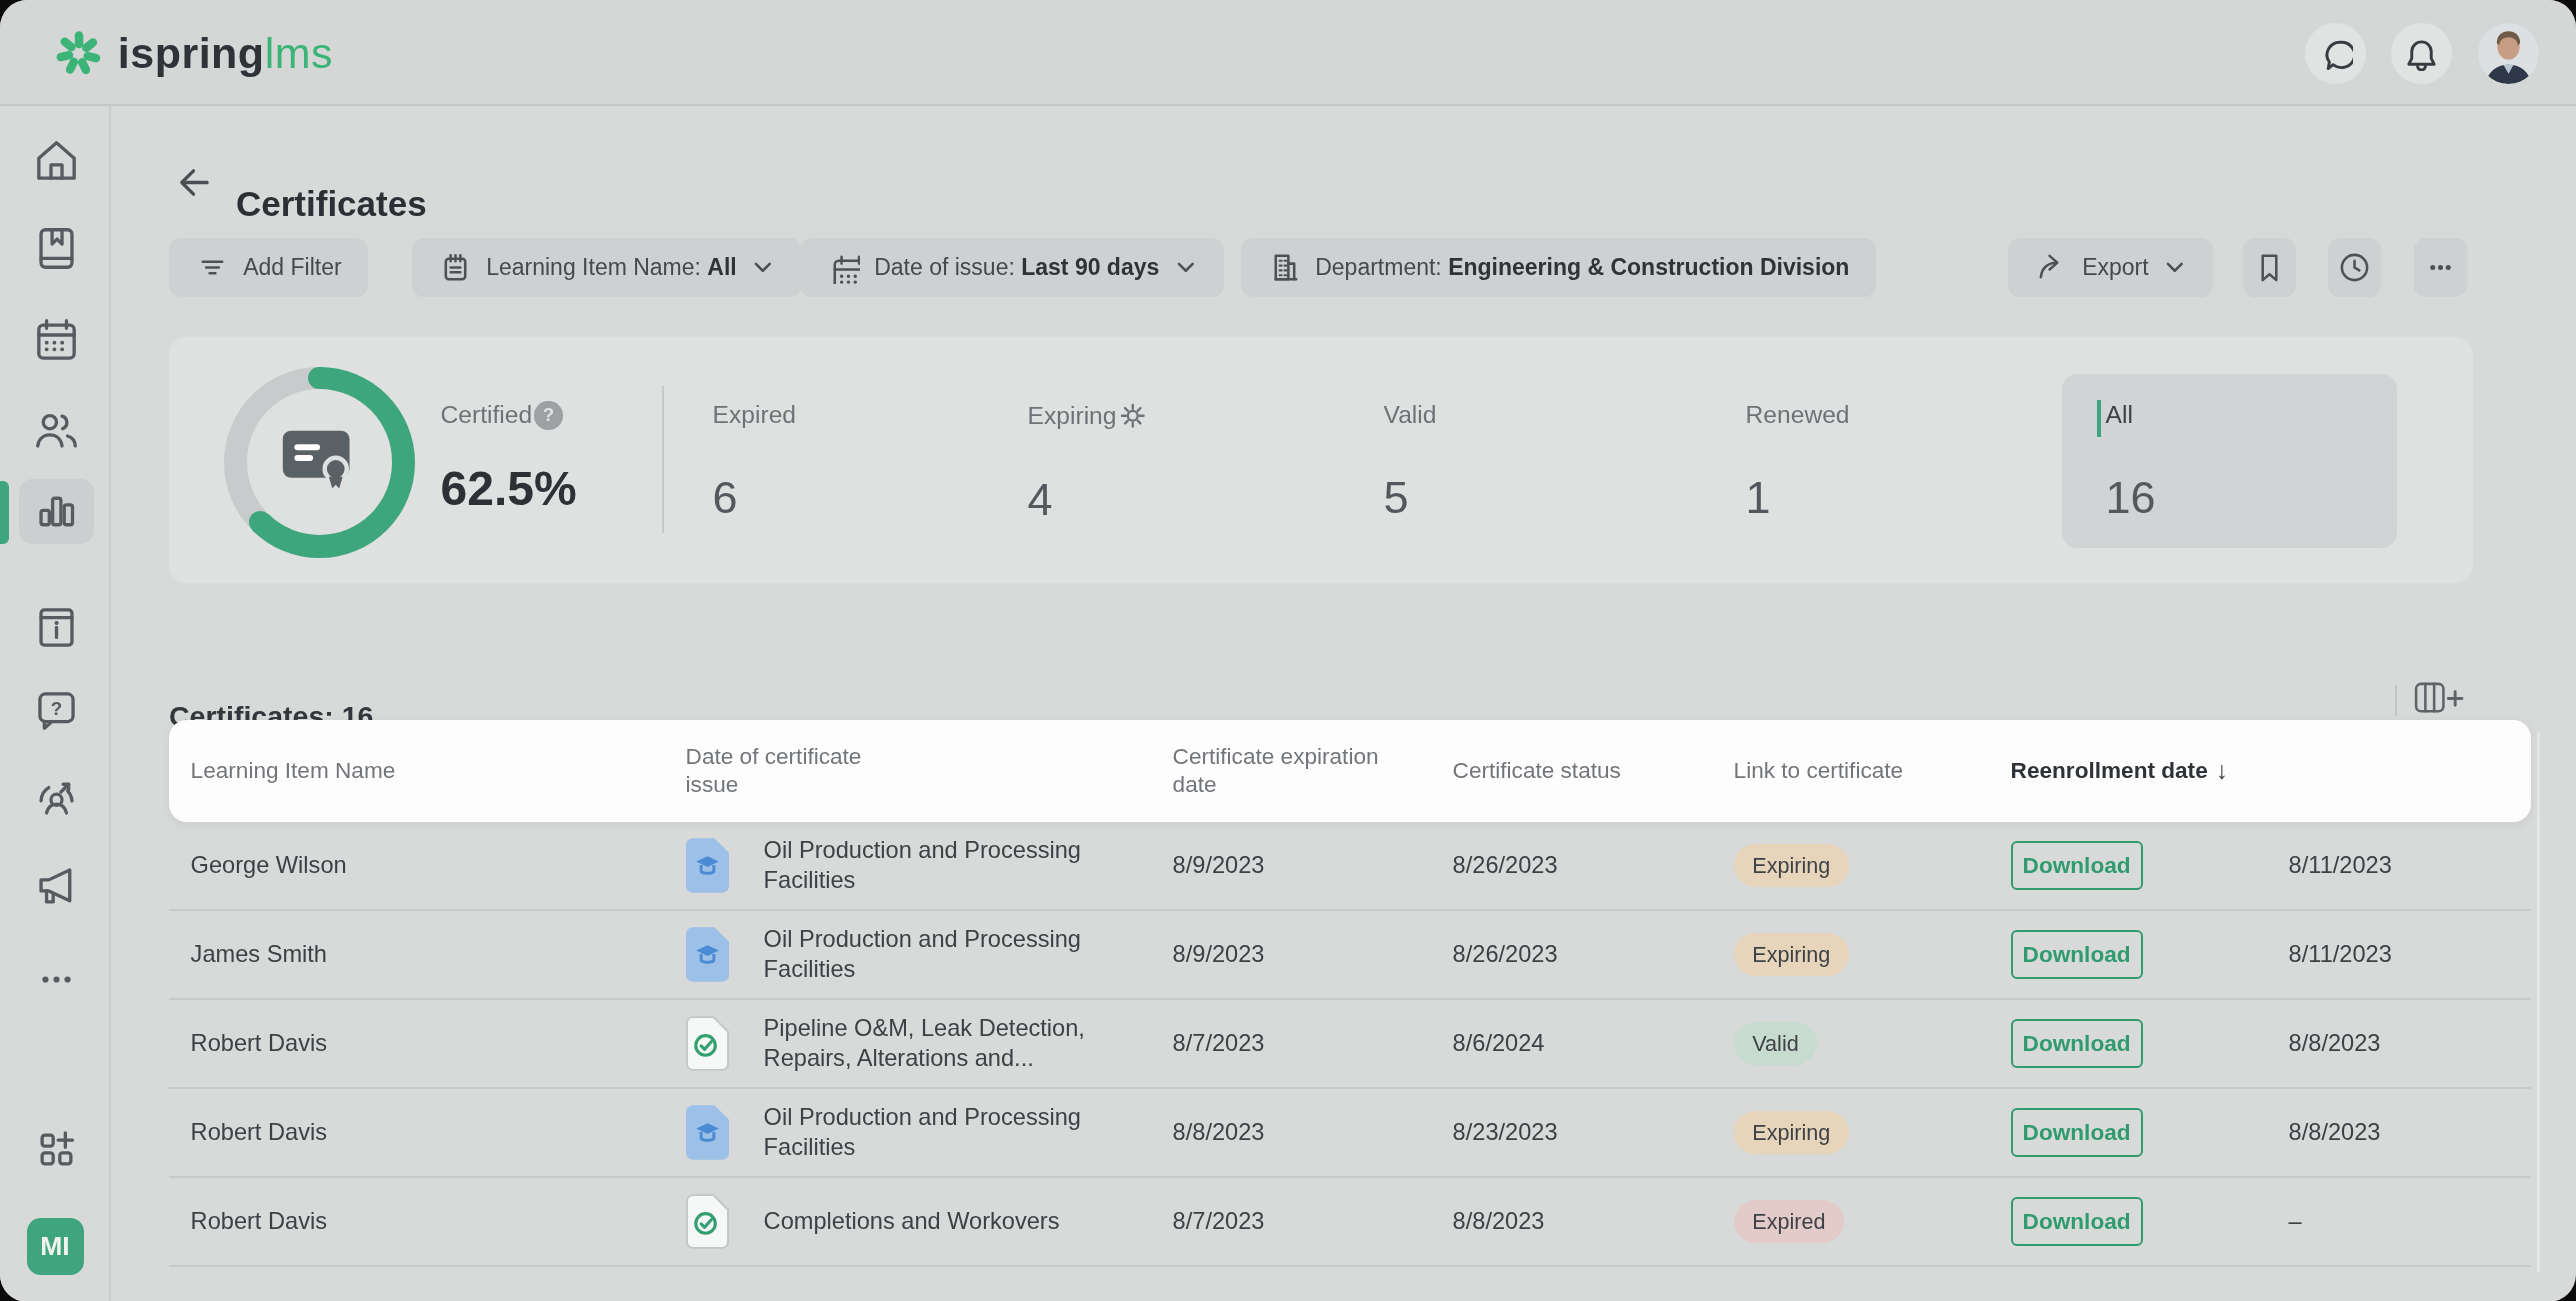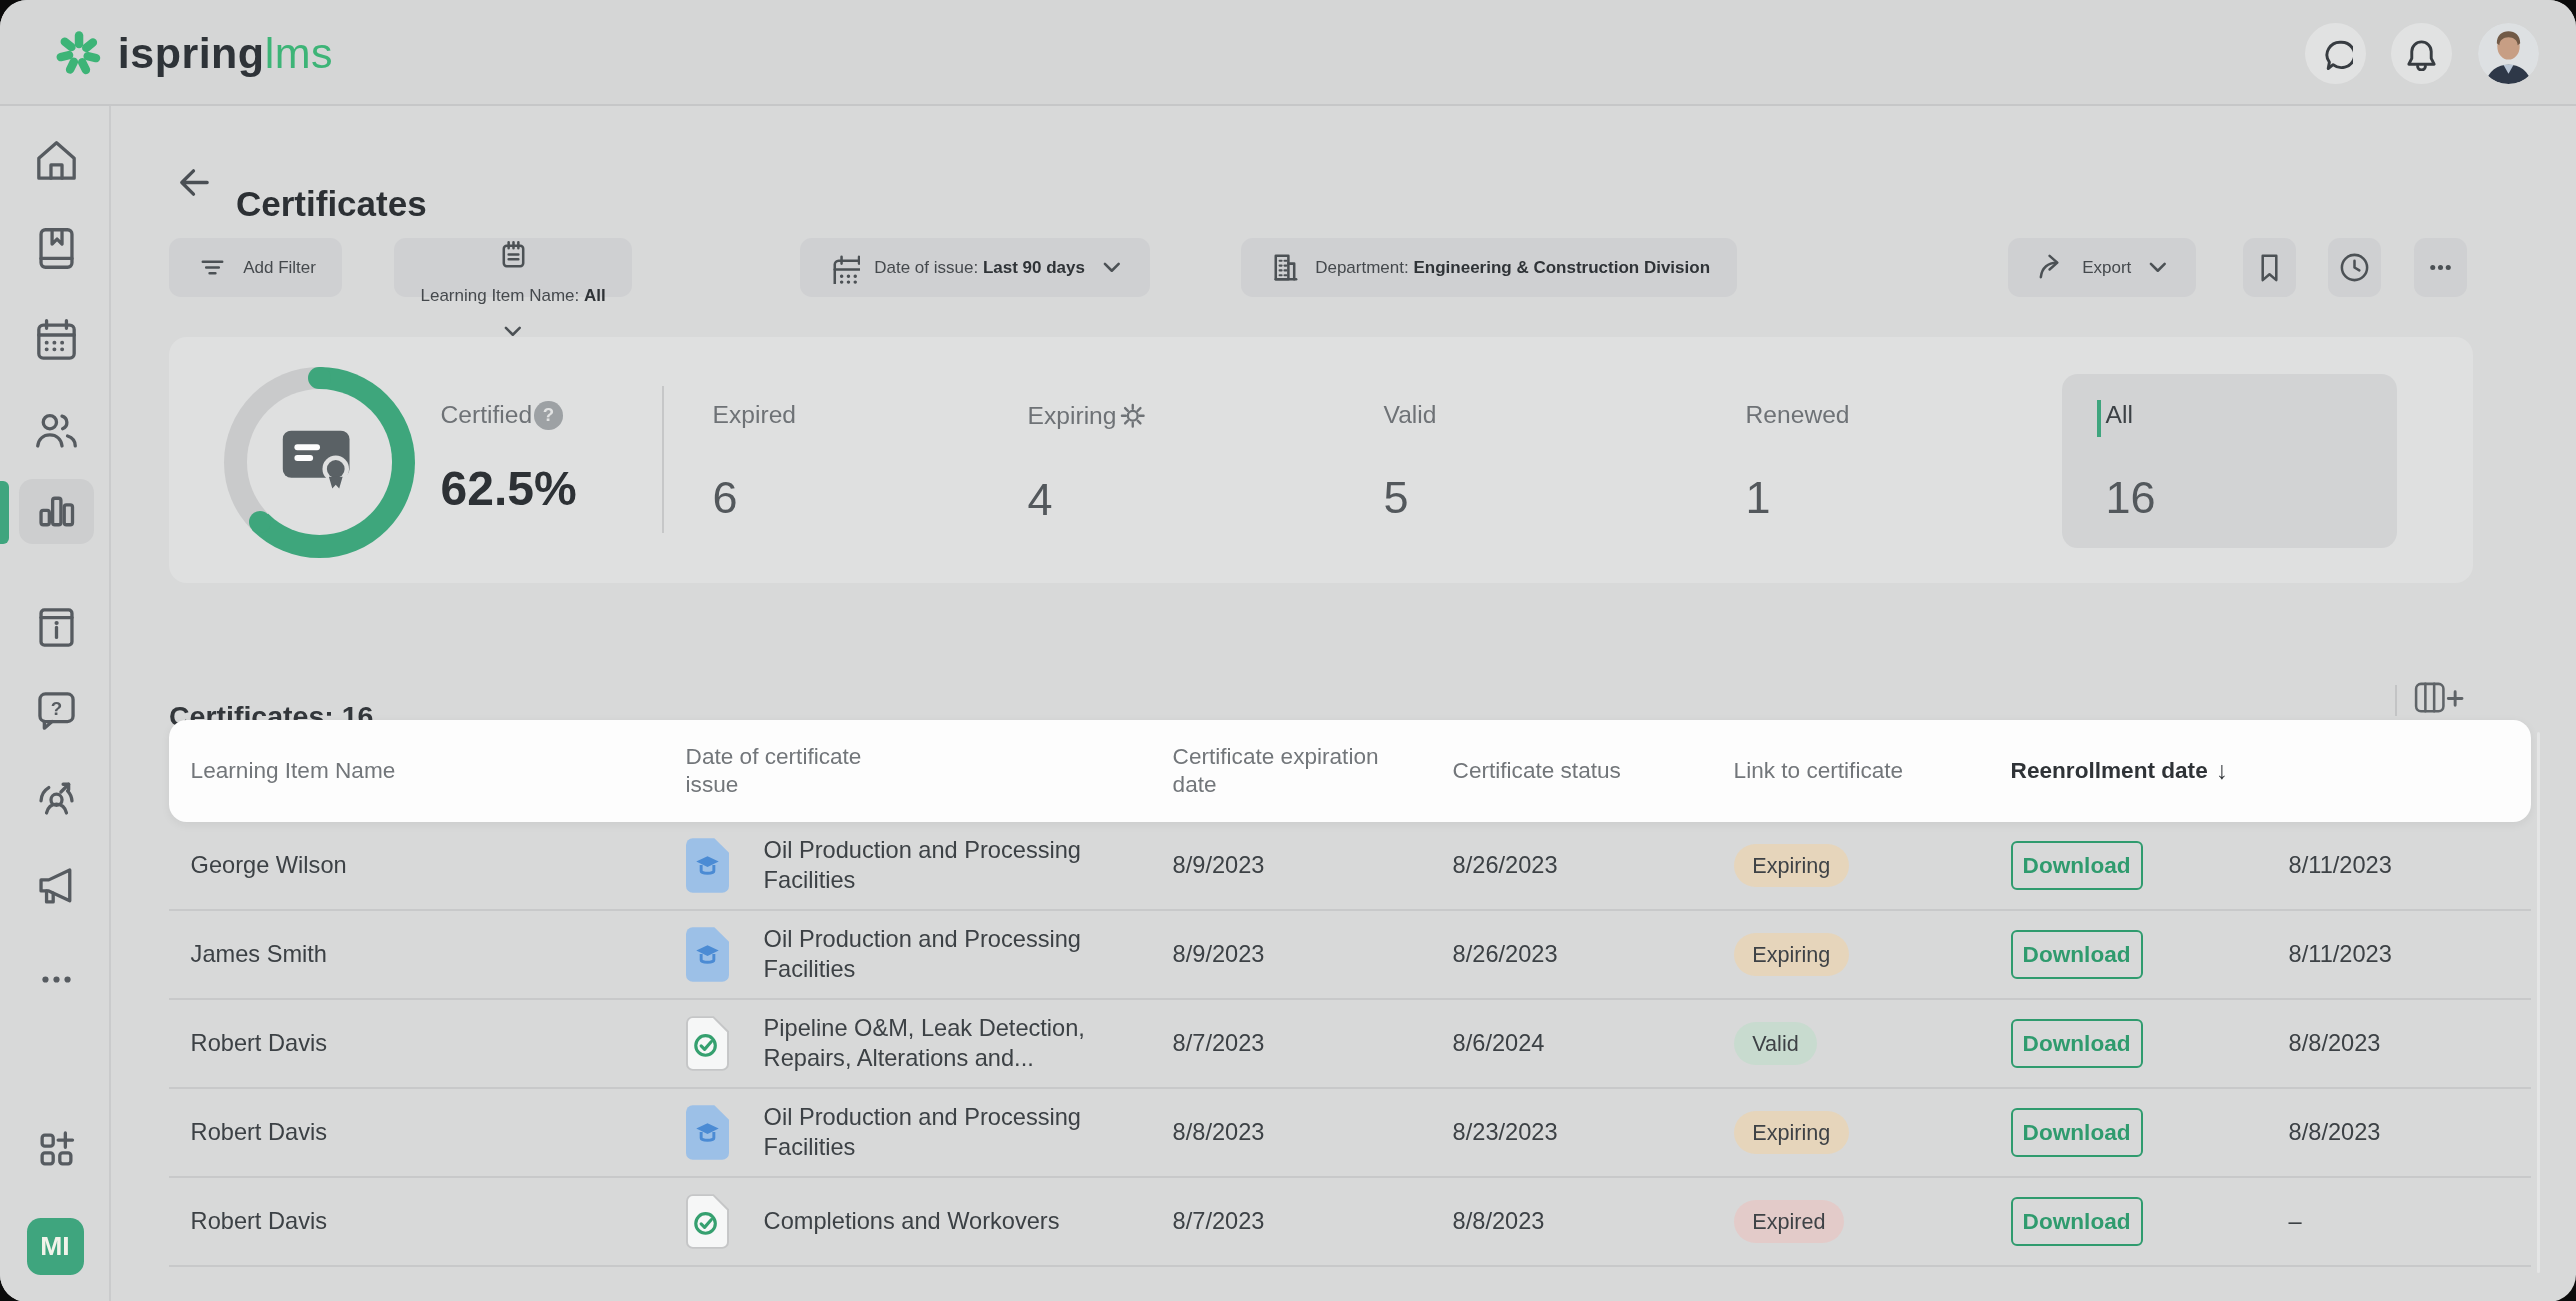--- a/index.html
+++ b/index.html
@@ -25,21 +25,21 @@
   .side-item.active-tile{left:18.7px;width:75px;height:65px;background:#cdcecf;border-radius:13.8px;}
   .active-bar{position:absolute;left:0;top:481px;width:8.8px;height:63px;background:#3fa57e;border-radius:0 5.9px 5.9px 0;}
   .ws-badge{position:absolute;left:26.5px;top:1218px;width:57px;height:57px;background:#3fa57e;border-radius:13.8px;color:#f2f3ea;font-size:26.5px;font-weight:700;display:flex;align-items:center;justify-content:center;cursor:pointer;}
 
   
   .back-btn{position:absolute;left:173px;top:163px;width:41px;height:41px;border:none;background:transparent;cursor:pointer;padding:0;}
   .back-btn svg{width:39px;height:39px;fill:none;stroke:#4a4f54;stroke-width:3.4;stroke-linecap:round;stroke-linejoin:round;}
   .page-title{position:absolute;left:236px;top:161px;font-size:35px;font-weight:700;color:#2c3034;}
 
   
-  .chip,.export-btn{position:absolute;top:238px;height:59px;background:#cfd0d2;border-radius:11.8px;display:flex;align-items:center;gap:14.7px;padding:0 26.5px;font-size:17px;color:#45494d;box-sizing:border-box;border:none;cursor:pointer;white-space:nowrap;}
+  .chip,.export-btn{position:absolute;top:238px;height:59px;background:#cfd0d2;border-radius:11.8px;display:flex;align-items:center;gap:14.7px;padding:0 26.5px;font-size:23px;color:#45494d;box-sizing:border-box;border:none;cursor:pointer;white-space:nowrap;}
   .chip b,.export-btn b{color:#2f3337;font-weight:700;}
   .chip svg,.export-btn svg,.sq-btn svg{width:33px;height:33px;fill:none;stroke:#4c5155;stroke-width:2.6;stroke-linecap:round;stroke-linejoin:round;flex:0 0 auto;}
   .chev{width:23.6px!important;height:23.6px!important;}
   .sq-btn{position:absolute;top:238px;width:53px;height:59px;background:#cfd0d2;border-radius:11.8px;border:none;cursor:pointer;display:flex;align-items:center;justify-content:center;}
 
   
   .stats-card{position:absolute;left:169px;top:337px;width:2304px;height:246px;background:#dfe0e0;border-radius:17.7px;display:flex;box-sizing:border-box;}
   .donut-wrap{position:relative;width:191px;height:191px;margin:29.5px 0 0 55px;flex:0 0 auto;}
   .donut{width:191px;height:191px;border-radius:50%;background:conic-gradient(#3ea67c 0 62.5%,#c9cacb 0);position:relative;}
   .donut::after{content:"";position:absolute;inset:22.6px;border-radius:50%;background:#dfe0e0;}
@@ -248,21 +248,21 @@
   </button>
   <h1 class="page-title">Certificates</h1>
 
   <button class="chip" style="left:169px">
     <svg viewBox="0 0 34 34">
         <path d="M7 11h20M10.5 17h13M14 23h6"></path>
       </svg>
     <span>Add Filter</span>
   </button>
   <div id="chips">
-      <button class="chip" style="left: 394px; flex-direction: column;">
+      <button class="chip" style="left: 412px;">
         <svg viewBox="0 0 34 34">
           <rect x="7" y="8" width="20" height="21" rx="3"></rect>
           <path d="M12 4.5v6M17 4.5v6M22 4.5v6"></path>
           <path d="M12 17h10M12 22h10"></path>
         </svg>
         <span><span>Learning Item Name:</span> <b>All</b></span>
         <svg class="chev" viewBox="0 0 24 24">
           <path d="M5 8l7 7 7-7" fill="none" stroke="#4c5155" stroke-width="2.6" stroke-linecap="round" stroke-linejoin="round"></path>
         </svg>
       </button>

